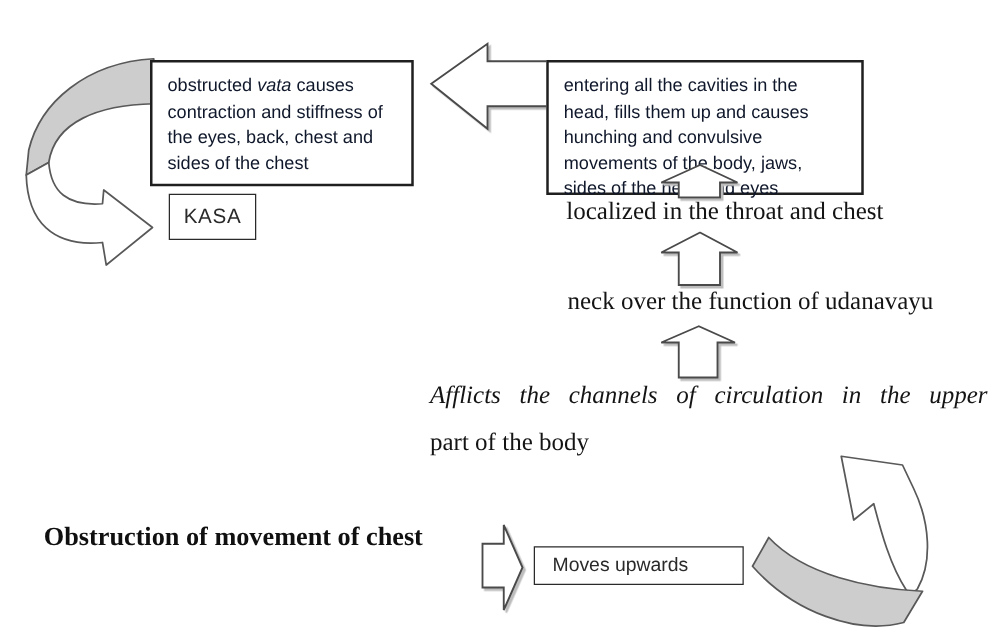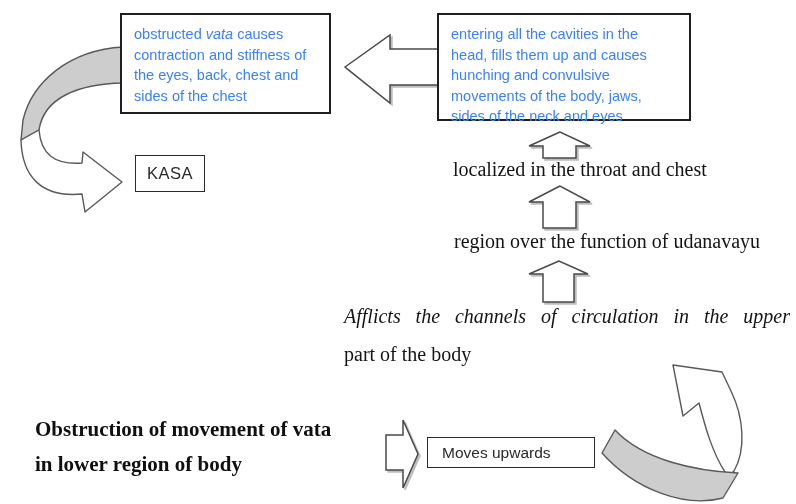--- a/index.html
+++ b/index.html
@@ -12,21 +12,22 @@
     overflow:hidden;
   }
   .abs{position:absolute;}
   .flowbox{
     border:2px solid #1f1f1f;
     background:#ffffff;
     box-sizing:border-box;
     font-family:"Liberation Sans", sans-serif;
     font-size:14.5px;
     line-height:1.42;
-    color:#3b82f6;
+    color:#0f172a;
+    margin-top:35px;
   }
   .flowbox .inner{padding:9px 12px;}
   .thinbox{
     border:1.6px solid #2a2a2a;
     background:#ffffff;
     box-sizing:border-box;
     display:flex;align-items:center;
     font-family:"Liberation Sans", sans-serif;
     color:#2a2a2a;
   }
@@ -84,32 +85,31 @@
   <svg class="abs blockarrow" style="left:528px;top:131px;" width="64" height="28" viewBox="0 0 64 28" aria-hidden="true">
     <polygon class="outline" points="32,1 1,15 15,15 15,27 48,27 48,15 62,15"></polygon>
   </svg>
 
   <div class="seriftext abs" style="left:453px;top:158px;">localized in the throat and chest</div>
 
   <svg class="abs blockarrow" style="left:528px;top:185px;" width="64" height="45" viewBox="0 0 64 45" aria-hidden="true">
     <polygon class="outline" points="32,1 1,17 15,17 15,43 48,43 48,17 62,17"></polygon>
   </svg>
 
-  <div class="seriftext abs" style="left:454px;top:230px;">region over the function of udanavayu</div>
+  <div class="seriftext abs" style="left:454px;top:230px;">neck over the function of udanavayu</div>
 
   <svg class="abs blockarrow" style="left:528px;top:260px;" width="62" height="44" viewBox="0 0 62 44" aria-hidden="true">
     <polygon class="outline" points="31,1 1,14 15,14 15,42 46,42 46,14 60,14"></polygon>
   </svg>
 
   <div class="seriftext justline abs" style="left:344px;top:305px;width:446px;">Afflicts the channels of circulation in the upper</div>
   <div class="seriftext abs" style="left:344px;top:343px;text-align:center;">part of the body</div>
 
   <div class="boldhead abs" style="left:35px;top:412px;">
-    <div>Obstruction of movement of vata</div>
-    <div>in lower region of body</div>
+    <div>Obstruction of movement of chest</div>
   </div>
 
   <svg class="abs blockarrow" style="left:384px;top:418px;" width="37" height="73" viewBox="0 0 37 73" aria-hidden="true">
     <polygon class="outline" points="2,17 19,17 19,2 34,36 19,70 19,52 2,52"></polygon>
   </svg>
 
   <div class="thinbox abs" style="left:427px;top:437px;width:168px;height:31px;padding-left:14px;font-size:15.5px;">
     <span>Moves upwards</span>
   </div>
 

